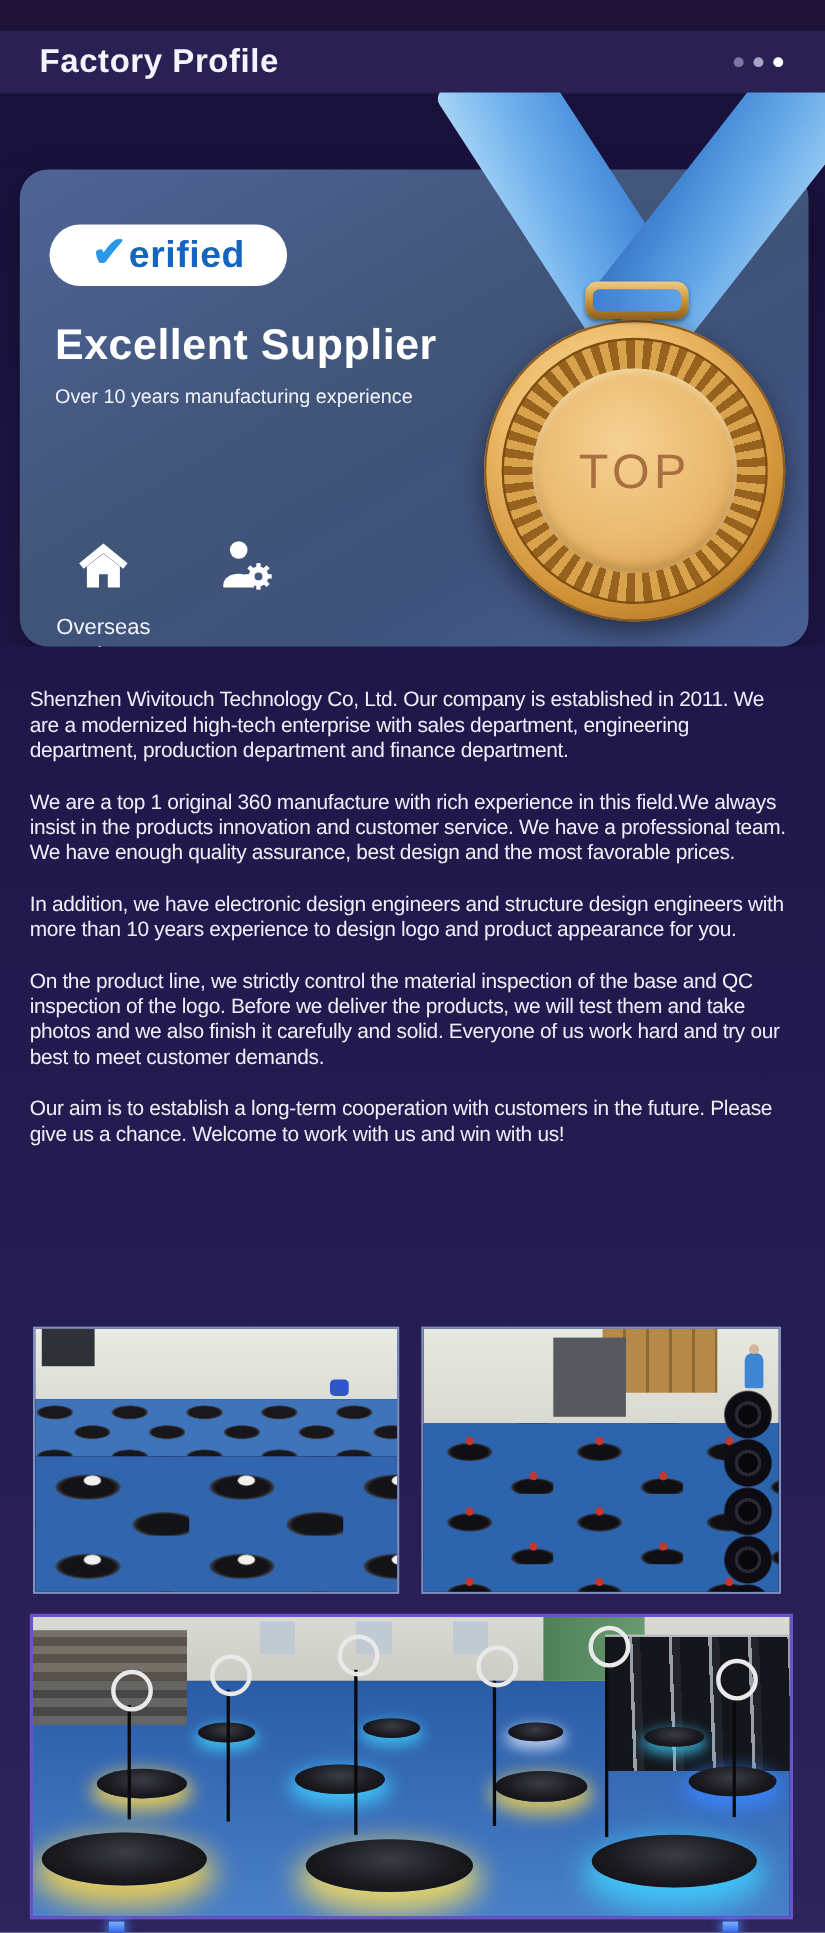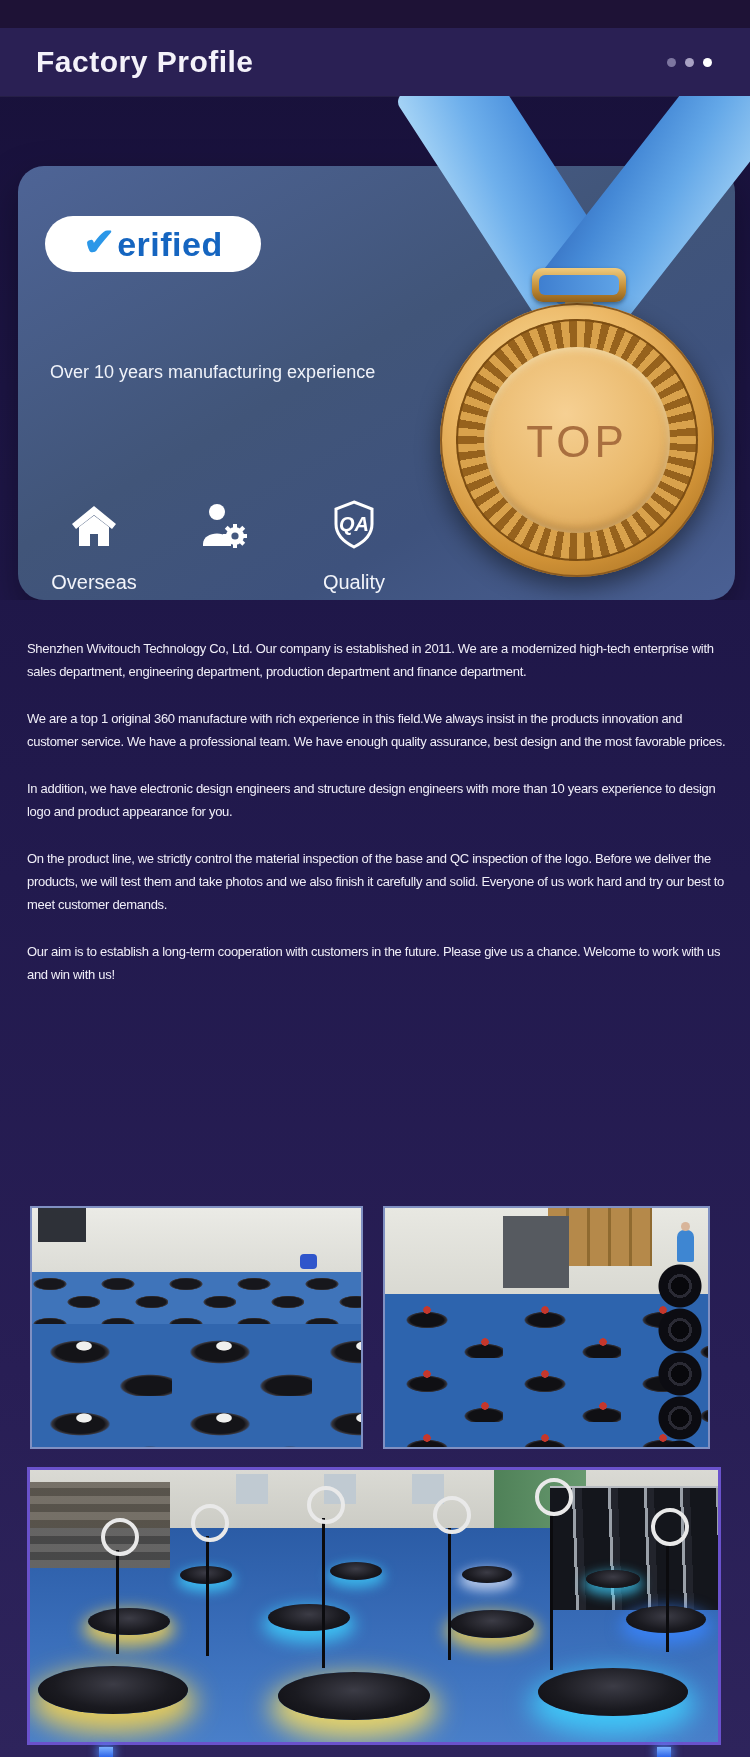--- a/index.html
+++ b/index.html
@@ -5,21 +5,21 @@
   * { margin:0; padding:0; box-sizing:border-box; }
   html,body { width:750px; }
   body {
     position:relative; width:750px; height:1757px; overflow:hidden;
     font-family:"Liberation Sans", sans-serif;
     background:linear-gradient(180deg,#171038 0%,#1d1545 22%,#221a4e 50%,#281e55 78%,#2e245c 100%);
   }
   
   .status-strip { height:28px; background:#1e1236; }
   .app-header {
-    height:68px; background:#2a2054; display:flex; align-items:center;
+    height:56px; background:#2a2054; display:flex; align-items:center;
     justify-content:space-between; padding:0 38px 0 36px;
     box-shadow:0 1px 0 rgba(255,255,255,.06);
   }
   .page-title { color:#f4f2fa; font-size:30px; font-weight:bold; letter-spacing:.5px; }
   .more-menu { display:flex; gap:9px; align-items:center; cursor:pointer; }
   .more-menu i { display:block; width:9px; height:9px; border-radius:50%; }
   .more-menu i:nth-child(1){ background:#7d76a0; }
   .more-menu i:nth-child(2){ background:#a9a2c4; }
   .more-menu i:nth-child(3){ background:#ffffff; }
   
@@ -77,21 +77,21 @@
     box-shadow:inset 0 0 0 2px #7c4d12;
   }
   .medal-face {
     position:absolute; left:44px; top:44px; right:44px; bottom:44px; border-radius:50%;
     background:radial-gradient(circle at 44% 36%,#f6d093 0%,#eaba6e 55%,#d49a4b 100%);
     box-shadow:inset 0 2px 8px rgba(255,245,210,.7), inset 0 -4px 10px rgba(120,70,10,.45);
     display:flex; align-items:center; justify-content:center;
   }
   .medal-top-text { color:#a96f3f; font-size:44px; font-weight:normal; letter-spacing:4px; transform:translateY(2px); }
   
-  .about { margin:37px 24px 0 27px; color:#f0eef8; font-size:13px; line-height:23px; letter-spacing:-.3px; }
+  .about { margin:37px 24px 0 27px; color:#f0eef8; font-size:19px; line-height:23px; letter-spacing:-.3px; }
   .about p { margin-bottom:24px; }
   .about p.joined { margin-bottom:0; }
   
   .photos-row { position:absolute; left:30px; top:1206px; display:flex; gap:20px; }
   .photo-frame { border:2px solid #8090c2; background:#10122a; position:relative; overflow:hidden; cursor:pointer; }
   .photo-1 { width:333px; height:243px; }
   .photo-2 { width:327px; height:243px; }
   .photo-large {
     position:absolute; left:27px; top:1467px; width:694px; height:278px;
     border:3px solid #6a52cc; overflow:hidden; cursor:pointer; background:#10122a;
@@ -173,20 +173,21 @@
       <i></i>
   </div>
 </div>
 
 <div class="hero">
   <div class="hero-card">
     <div class="verified-pill">
       <span class="verified-check">✔</span>
         <span class="verified-rest">erified</span>
     </div>
+    <div class="supplier-title">Excellent Supplier</div>
     <div class="supplier-subtitle">Over 10 years manufacturing experience</div>
     <div class="features">
       <div class="feature">
         <span class="f-icon">
           <svg width="50" height="48" viewBox="0 0 48 48">
               <path fill="#ffffff" d="M24 4 L46 22 L42 27 L24 13 L6 27 L2 22 Z"></path>
               <path fill="#ffffff" d="M9 25 L24 13.5 L39 25 V44 H28 V32 H20 V44 H9 Z"></path>
             </svg>
         </span>
         <span class="f-label">Overseas warehouse</span>
@@ -206,29 +207,20 @@
                   <rect x="27" y="26.5" width="4" height="5" transform="rotate(-45 29 29)"></rect>
                   <rect x="41" y="40" width="4" height="5" transform="rotate(-45 43 42.5)"></rect>
                   <rect x="41" y="26.5" width="4" height="5" transform="rotate(45 43 29)"></rect>
                   <rect x="27" y="40" width="4" height="5" transform="rotate(45 29 42.5)"></rect>
                 </g>
                 <circle cx="36" cy="36" r="3.6" fill="#44587f"></circle>
               </g>
             </svg>
         </span>
       </div>
-      <div class="feature">
-        <span class="f-icon">
-          <svg width="52" height="52" viewBox="0 0 52 52">
-              <path d="M26 4 L44 11 V26 C44 37 36 44 26 49 C16 44 8 37 8 26 V11 Z" fill="none" stroke="#ffffff" stroke-width="3"></path>
-              <text x="26" y="33" text-anchor="middle" font-family="Liberation Sans, sans-serif" font-size="20" font-weight="bold" font-style="italic" fill="#ffffff">QA</text>
-            </svg>
-        </span>
-        <span class="f-label">Quality Assurance</span>
-      </div>
     </div>
   </div>
 
   <div class="ribbon-band ribbon-left"></div>
   <div class="ribbon-band ribbon-right"></div>
   <div class="medal-knob"></div>
   <div class="ribbon-clasp">
       <div class="slot"></div>
     </div>
   <div class="gold-medal">

